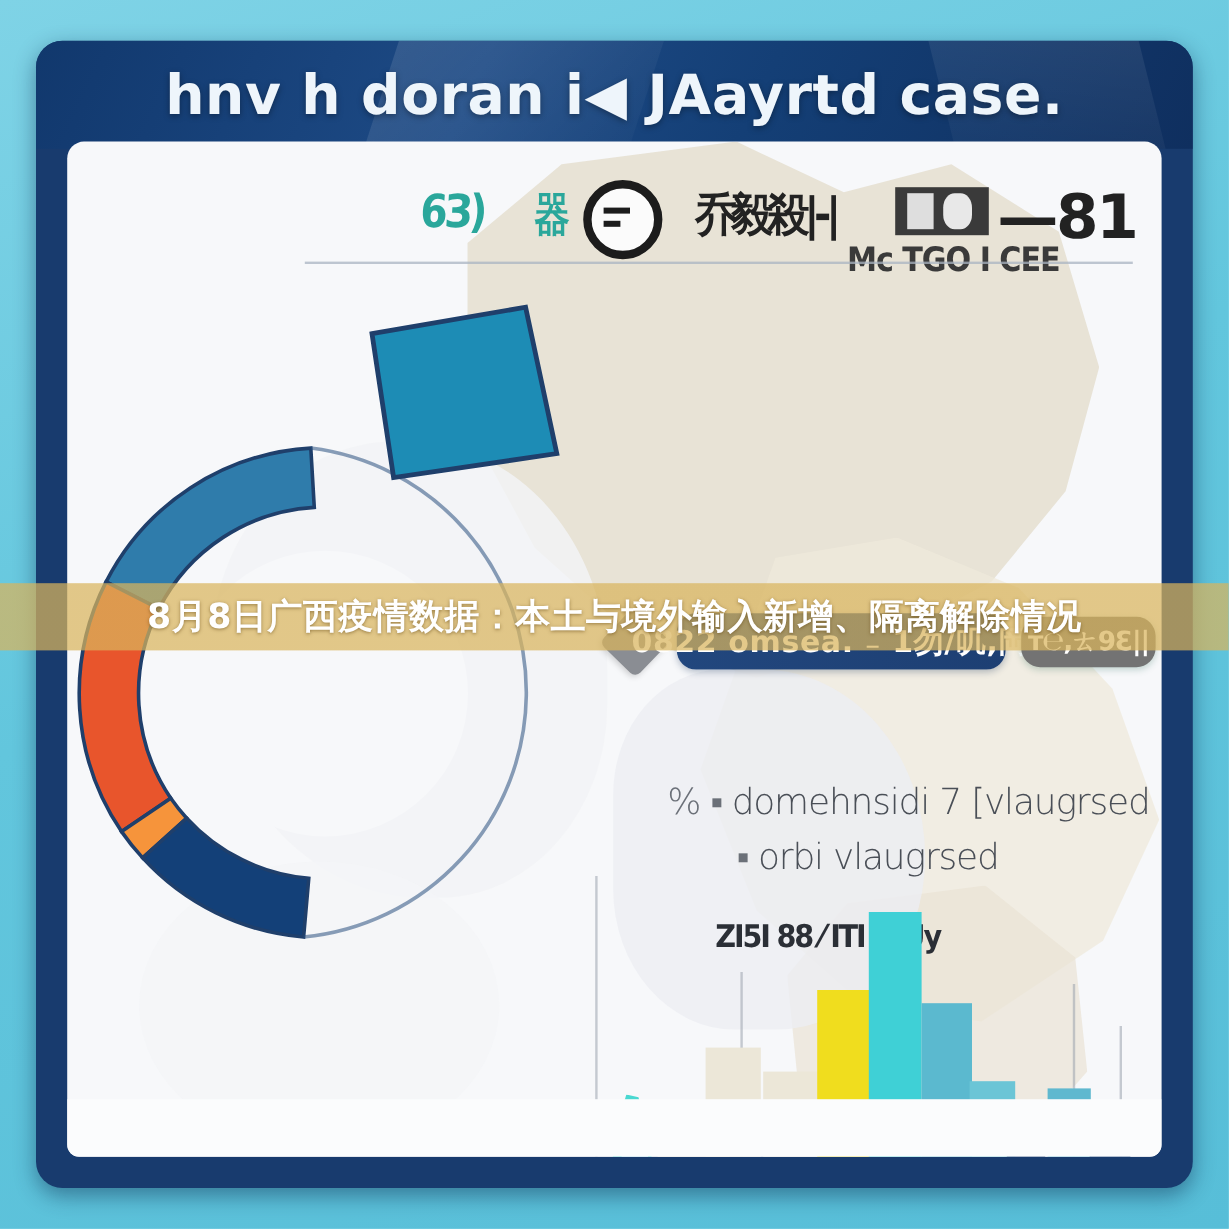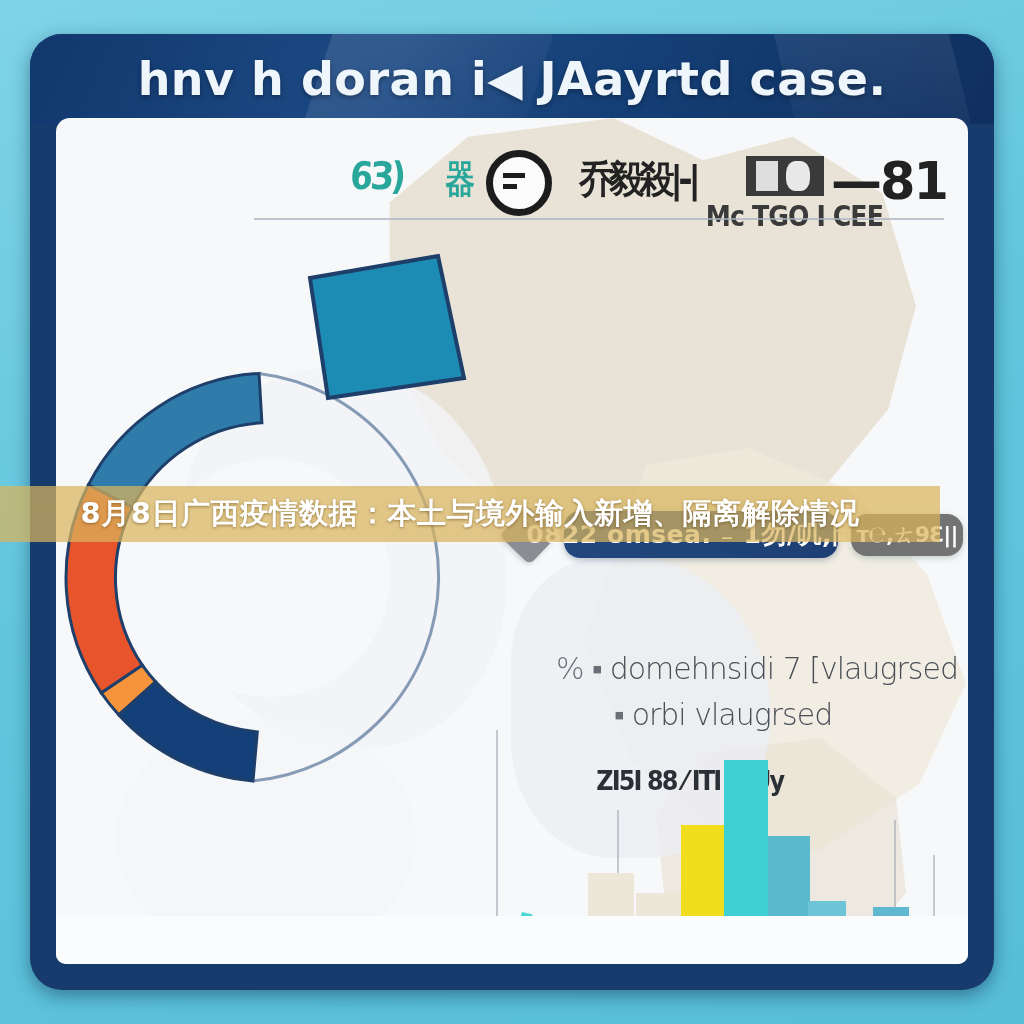--- a/index.html
+++ b/index.html
@@ -8,21 +8,21 @@
     font-family:"Liberation Sans","DejaVu Sans",sans-serif;
     background:#6ecbe0;
   }
   #stage{
     position:relative;width:1024px;height:1024px;
     background:linear-gradient(160deg,#7fd3e6 0%,#62c6dd 45%,#57bed8 100%);
   }
   
   .card{
     position:absolute;left:30px;top:34px;width:964px;height:956px;
-    border-radius:32px;overflow:hidden;
+    border-radius:22px;overflow:hidden;
     background:#183b6e;
     box-shadow:0 6px 18px rgba(8,35,70,.45);
   }
   .card-header{
     position:absolute;left:0;top:0;width:100%;height:90px;
     background:linear-gradient(115deg,#11386d 0%,#1d4a85 38%,#143f76 62%,#0f2f5f 100%);
     overflow:hidden;
   }
   .hdr-sheen{
     position:absolute;top:-40px;left:290px;width:210px;height:190px;
@@ -225,21 +225,21 @@
             <div class="bar" style="left: 343px; width: 32px; height: 85px; background: rgb(21, 57, 110);"></div>
             <div class="bar" style="left: 377px; width: 36px; height: 121px; background: rgb(95, 184, 207);"></div>
             <div class="bar" style="left: 412px; width: 34px; height: 76px; background: rgb(24, 66, 122);"></div>
           </div>
       </div>
 
       <div class="panel-bottom"></div>
     </div>
   </div>
 
-  <div id="banner" style="position:absolute;left:0;top:486px;width:940px;height:56px;
+  <div id="banner" style="position:absolute;left:0;top:486px;width:1024px;height:56px;
               display:flex;align-items:center;justify-content:center;">
     <div id="banner-bg" style="position: absolute; inset: 0px; opacity: 0.72; background: linear-gradient(90deg, rgb(217, 180, 92) 0%, rgb(217, 180, 92) 100%);"></div>
     <div id="banner-text" style="position:relative;color:#fff;font-size:29px;font-weight:700;
                 letter-spacing:.5px;white-space:nowrap;
                 text-shadow:0 1px 3px rgba(90,60,10,.55);
                 font-family:'DejaVu Sans',sans-serif;">8月8日广西疫情数据：本土与境外输入新增、隔离解除情况</div>
   </div>
 
 </div>
 

